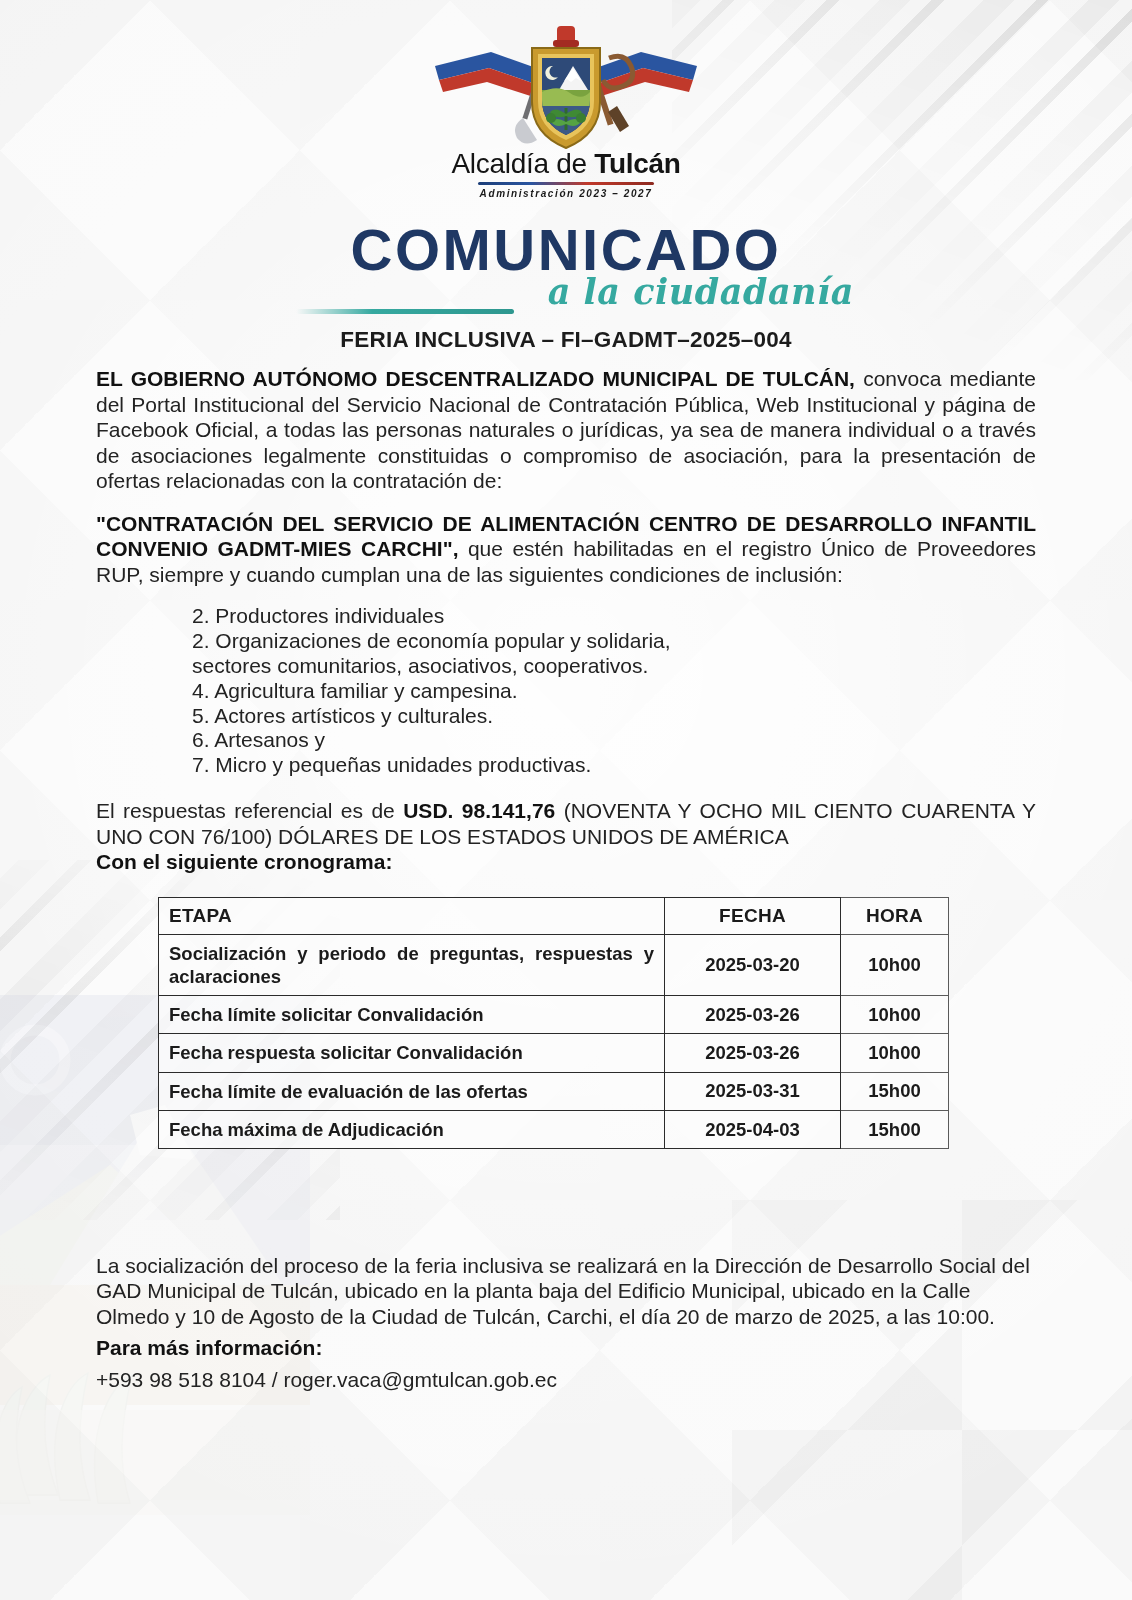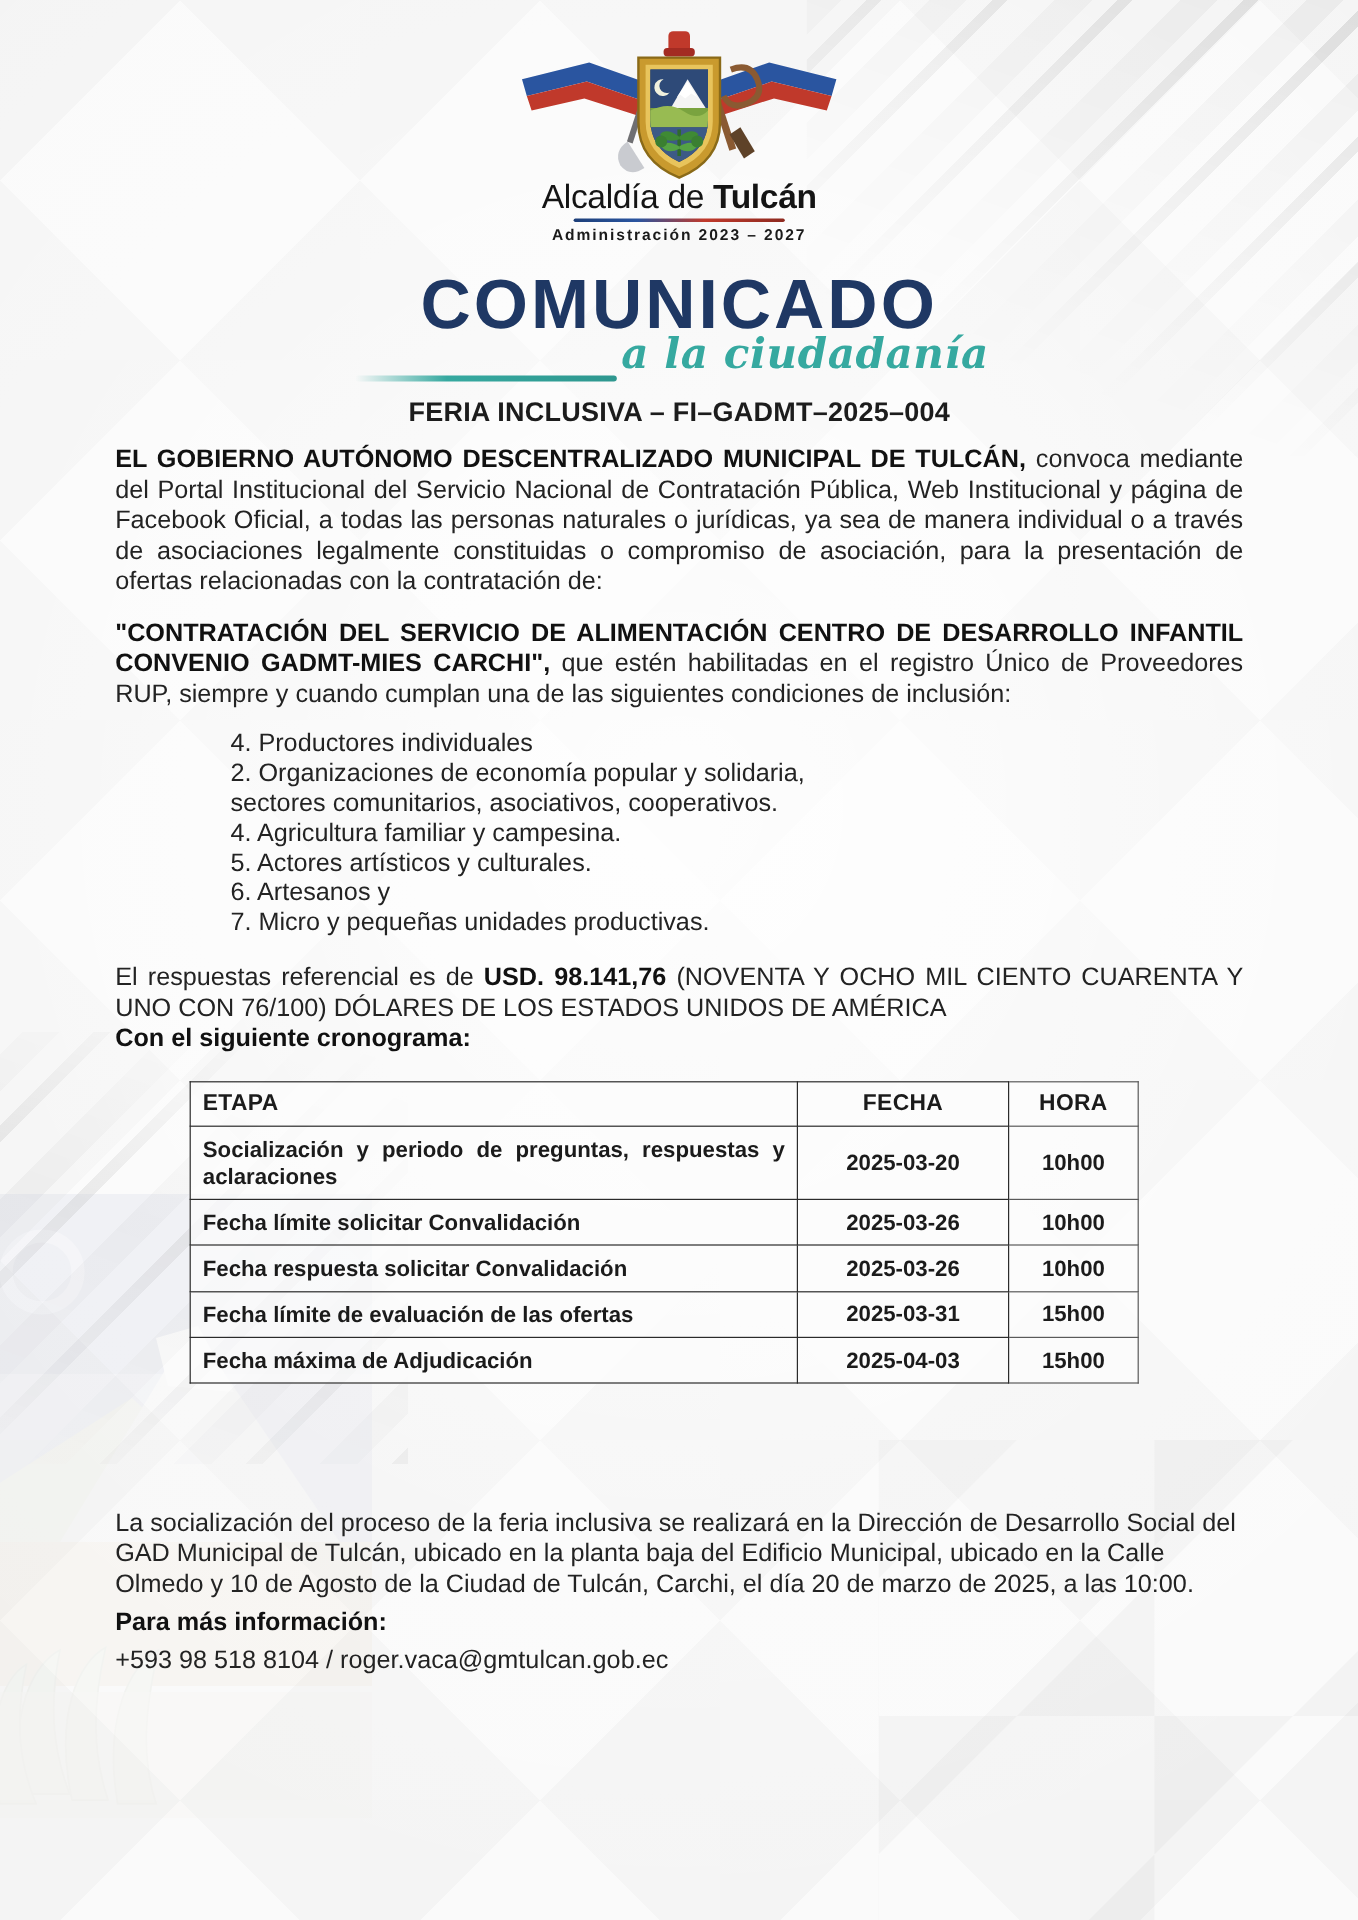--- a/index.html
+++ b/index.html
@@ -113,44 +113,45 @@
     margin-top: -4px;
     font-weight: 400;
   }
   .logo-word b { font-weight: 800; }
   .logo-rule {
     width: 176px; height: 3px; margin-top: 2px;
     background: linear-gradient(90deg, #1d3f79 0%, #2a55a0 30%, #c0392b 62%, #8e2a20 100%);
     border-radius: 2px;
   }
   .logo-admin {
-    font-size: 13px;
+    font-size: 10px;
     font-weight: 800;
     letter-spacing: 1.6px;
     color: #1a1a1a;
     margin-top: 3px;
+    font-style: italic;
   }
 
   
   .title-wrap {
     margin-top: 22px;
     text-align: center;
     position: relative;
     height: 100px;
   }
   .t-comunicado {
     font-size: 58px;
     font-weight: 800;
     letter-spacing: 2.5px;
     color: #1f3864;
     line-height: 1;
   }
   .t-script {
     position: absolute;
-    right: 212px;
+    right: 182px;
     top: 50px;
     font-family: "DejaVu Serif", serif;
     font-style: italic;
     font-weight: 700;
     font-size: 35px;
     color: #36a9a0;
     letter-spacing: 0.5px;
     text-align: right;
   }
   .t-swoosh {
@@ -371,21 +372,21 @@
       <div class="t-script">a la ciudadanía</div>
     </div>
 
     <div class="t-feria">FERIA INCLUSIVA – FI–GADMT–2025–004</div>
 
     <p class="para"><span class="caps">EL GOBIERNO AUTÓNOMO DESCENTRALIZADO MUNICIPAL DE TULCÁN,</span><span> convoca mediante del Portal Institucional del Servicio Nacional de Contratación Pública, Web Institucional y página de Facebook Oficial, a todas las personas naturales o jurídicas, ya sea de manera individual o a través de asociaciones legalmente constituidas o compromiso de asociación, para la presentación de ofertas relacionadas con la contratación de:</span></p>
 
     <p class="para para-tight"><span class="caps">"CONTRATACIÓN DEL SERVICIO DE ALIMENTACIÓN CENTRO DE DESARROLLO INFANTIL CONVENIO GADMT-MIES CARCHI",</span><span> que estén habilitadas en el registro Único de Proveedores RUP, siempre y cuando cumplan una de las siguientes condiciones de inclusión:</span></p>
 
     <div class="list">
-      <div class="list-item">4. Productores individuales</div>
+      <div class="list-item">2. Productores individuales</div>
       <div class="list-item">2. Organizaciones de economía popular y solidaria,
     sectores comunitarios, asociativos, cooperativos.</div>
       <div class="list-item">4. Agricultura familiar y campesina.</div>
       <div class="list-item">5. Actores artísticos y culturales.</div>
       <div class="list-item">6. Artesanos y</div>
       <div class="list-item">7. Micro y pequeñas unidades productivas.</div>
     </div>
 
     <p class="para budget"><span>El respuestas referencial es de </span><b>USD. 98.141,76</b><span> (NOVENTA Y OCHO MIL CIENTO CUARENTA Y UNO CON 76/100) DÓLARES DE LOS ESTADOS UNIDOS DE AMÉRICA</span></p>
     <div class="crono">Con el siguiente cronograma:</div>

